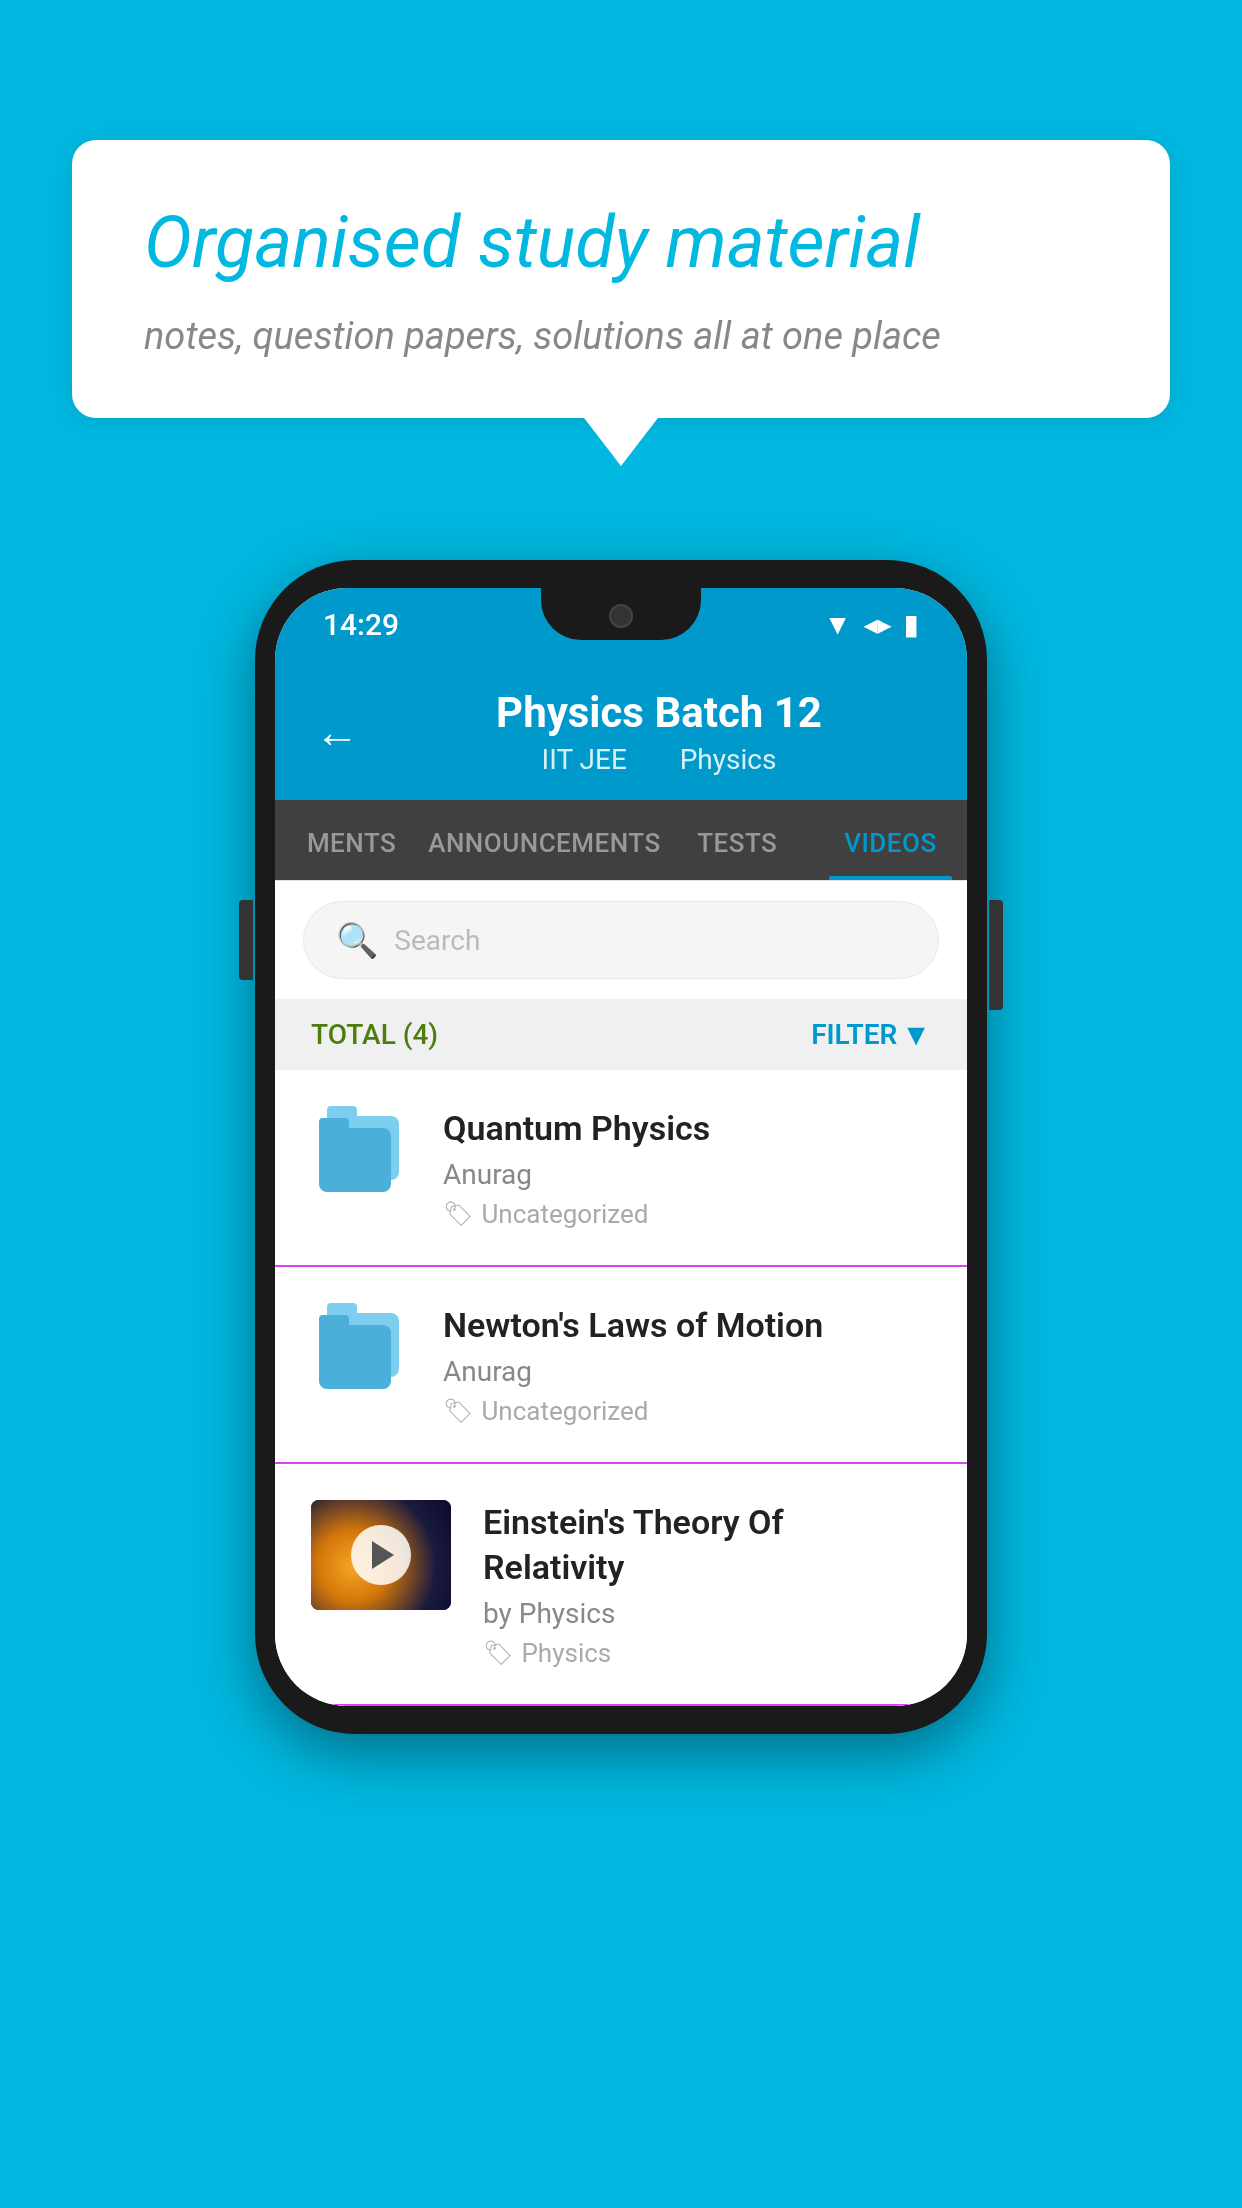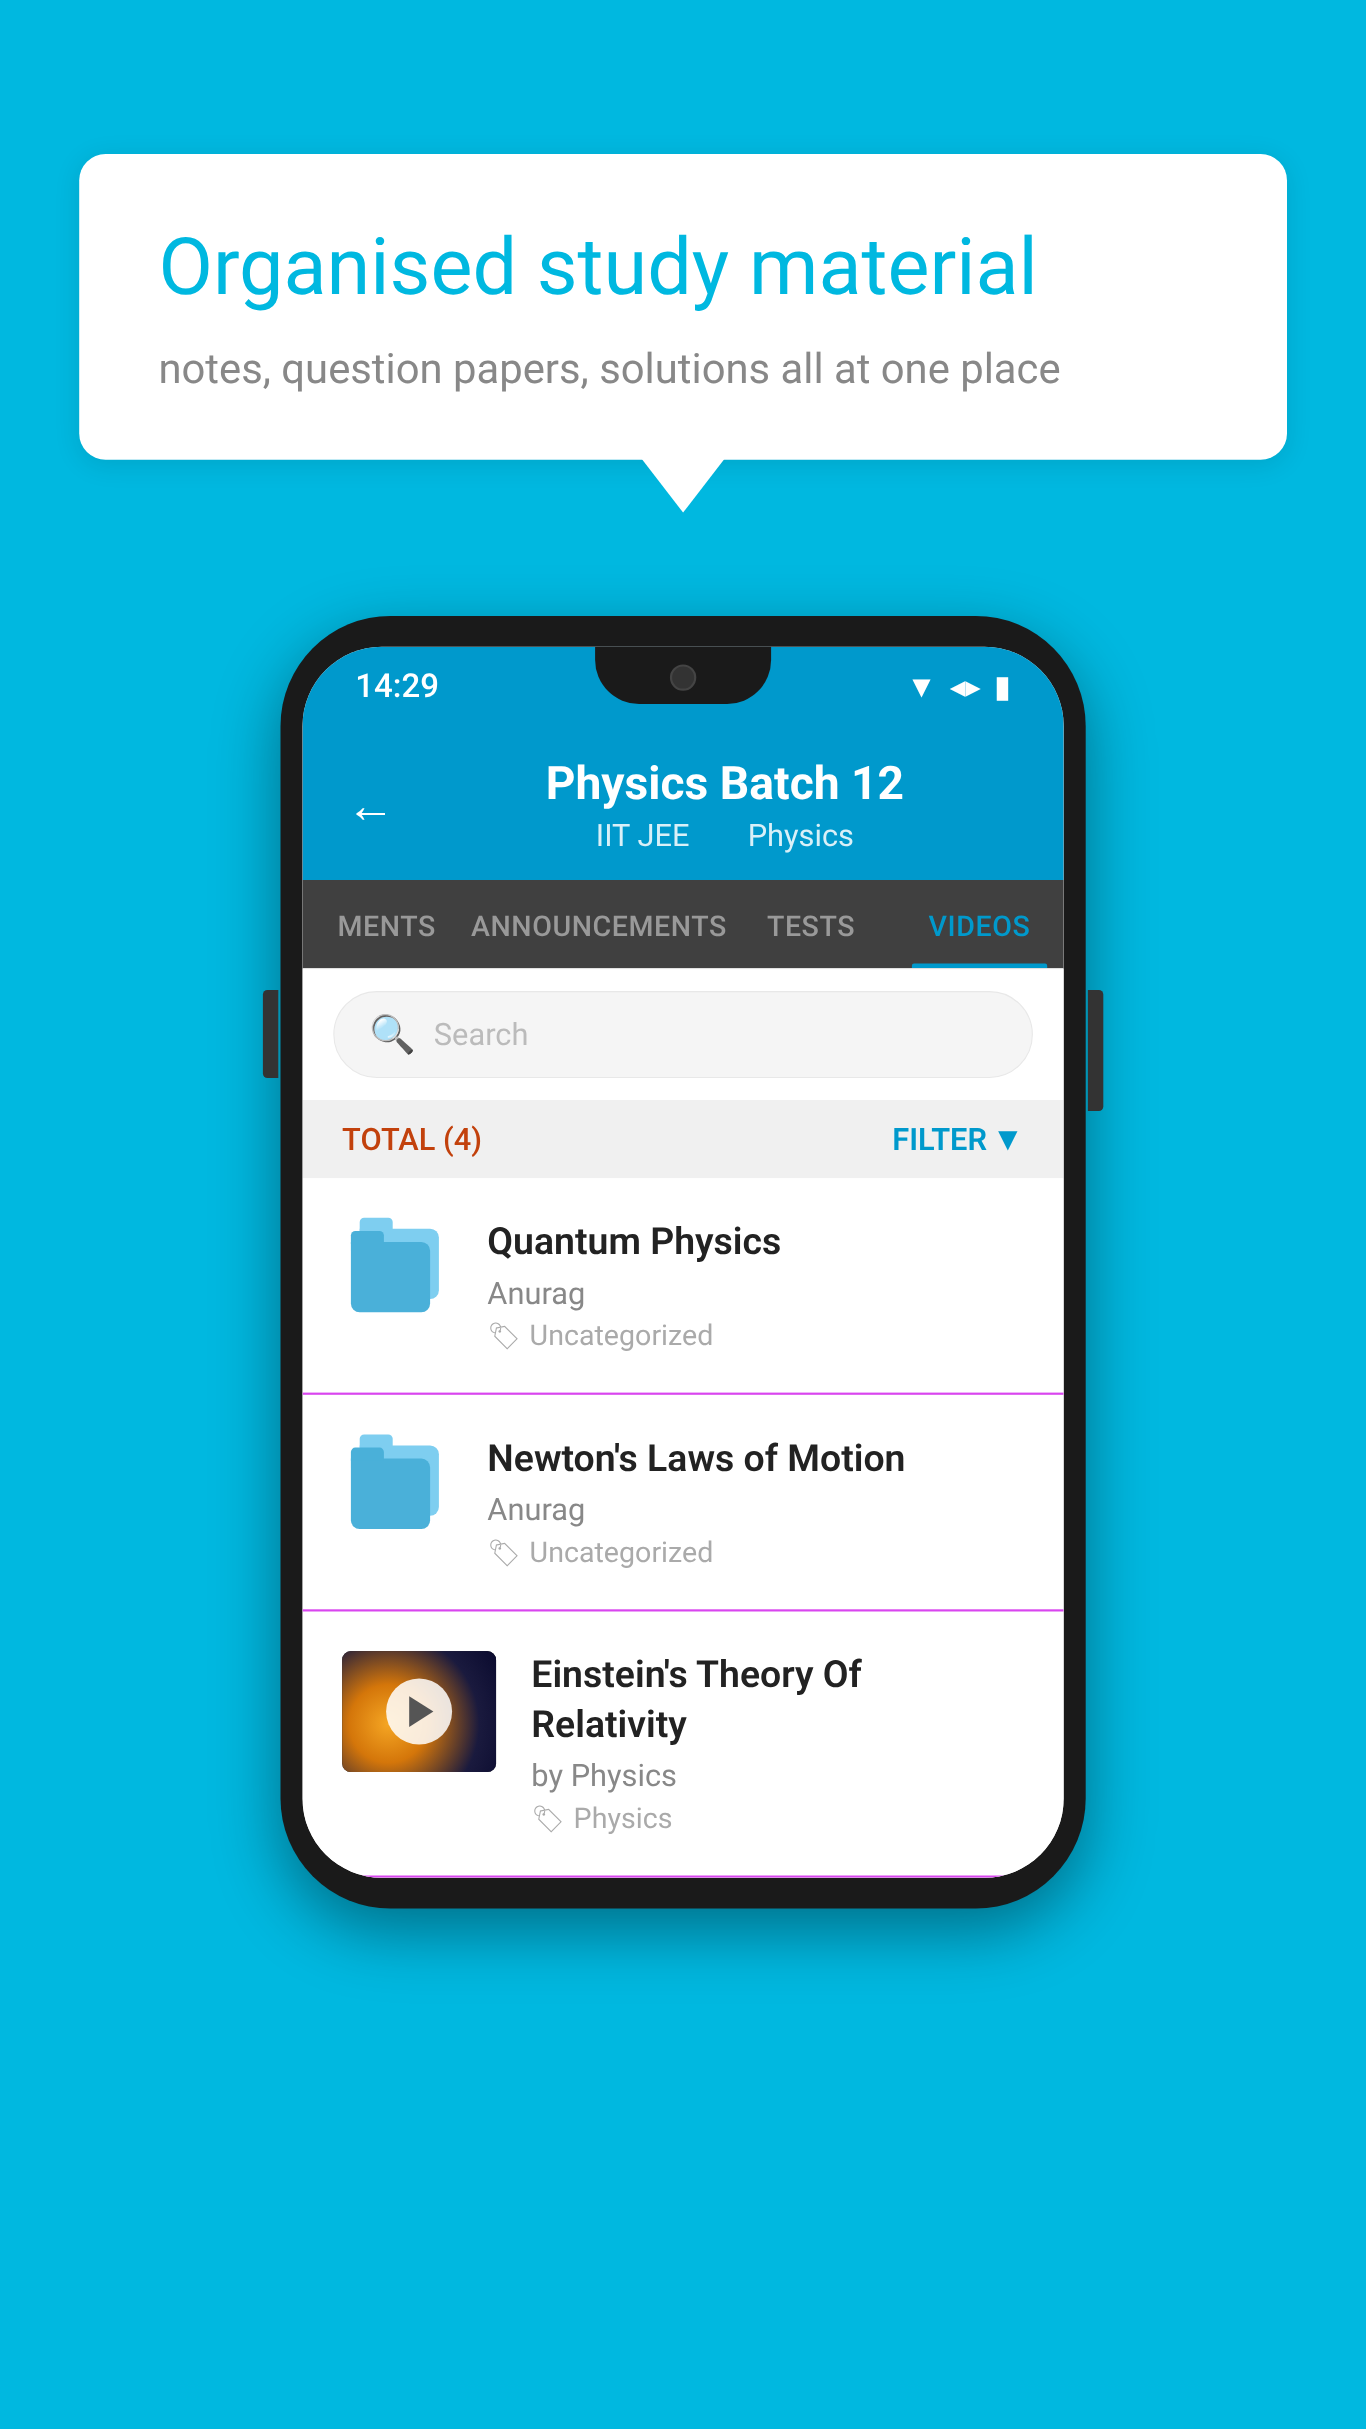--- a/index.html
+++ b/index.html
@@ -20,20 +20,21 @@
       left: 72px;
       right: 72px;
     }
 
     .speech-bubble {
       background: white;
       border-radius: 24px;
       padding: 60px 72px;
       box-shadow: 0 4px 24px rgba(0,0,0,0.10);
       position: relative;
+      font-style: italic;
     }
 
     .speech-bubble::after {
       content: '';
       position: absolute;
       bottom: -48px;
       left: 50%;
       transform: translateX(-50%);
       width: 0;
       height: 0;
@@ -254,21 +255,21 @@
     
     .filter-bar {
       background: #f0f0f0;
       padding: 18px 36px;
       display: flex;
       align-items: center;
       justify-content: space-between;
     }
 
     .total-label {
-      color: #c2410c;
+      color: #4d7c0f;
       font-size: 28px;
       font-weight: 500;
     }
 
     .filter-btn {
       color: #0099cc;
       font-size: 28px;
       font-weight: 600;
       display: flex;
       align-items: center;

